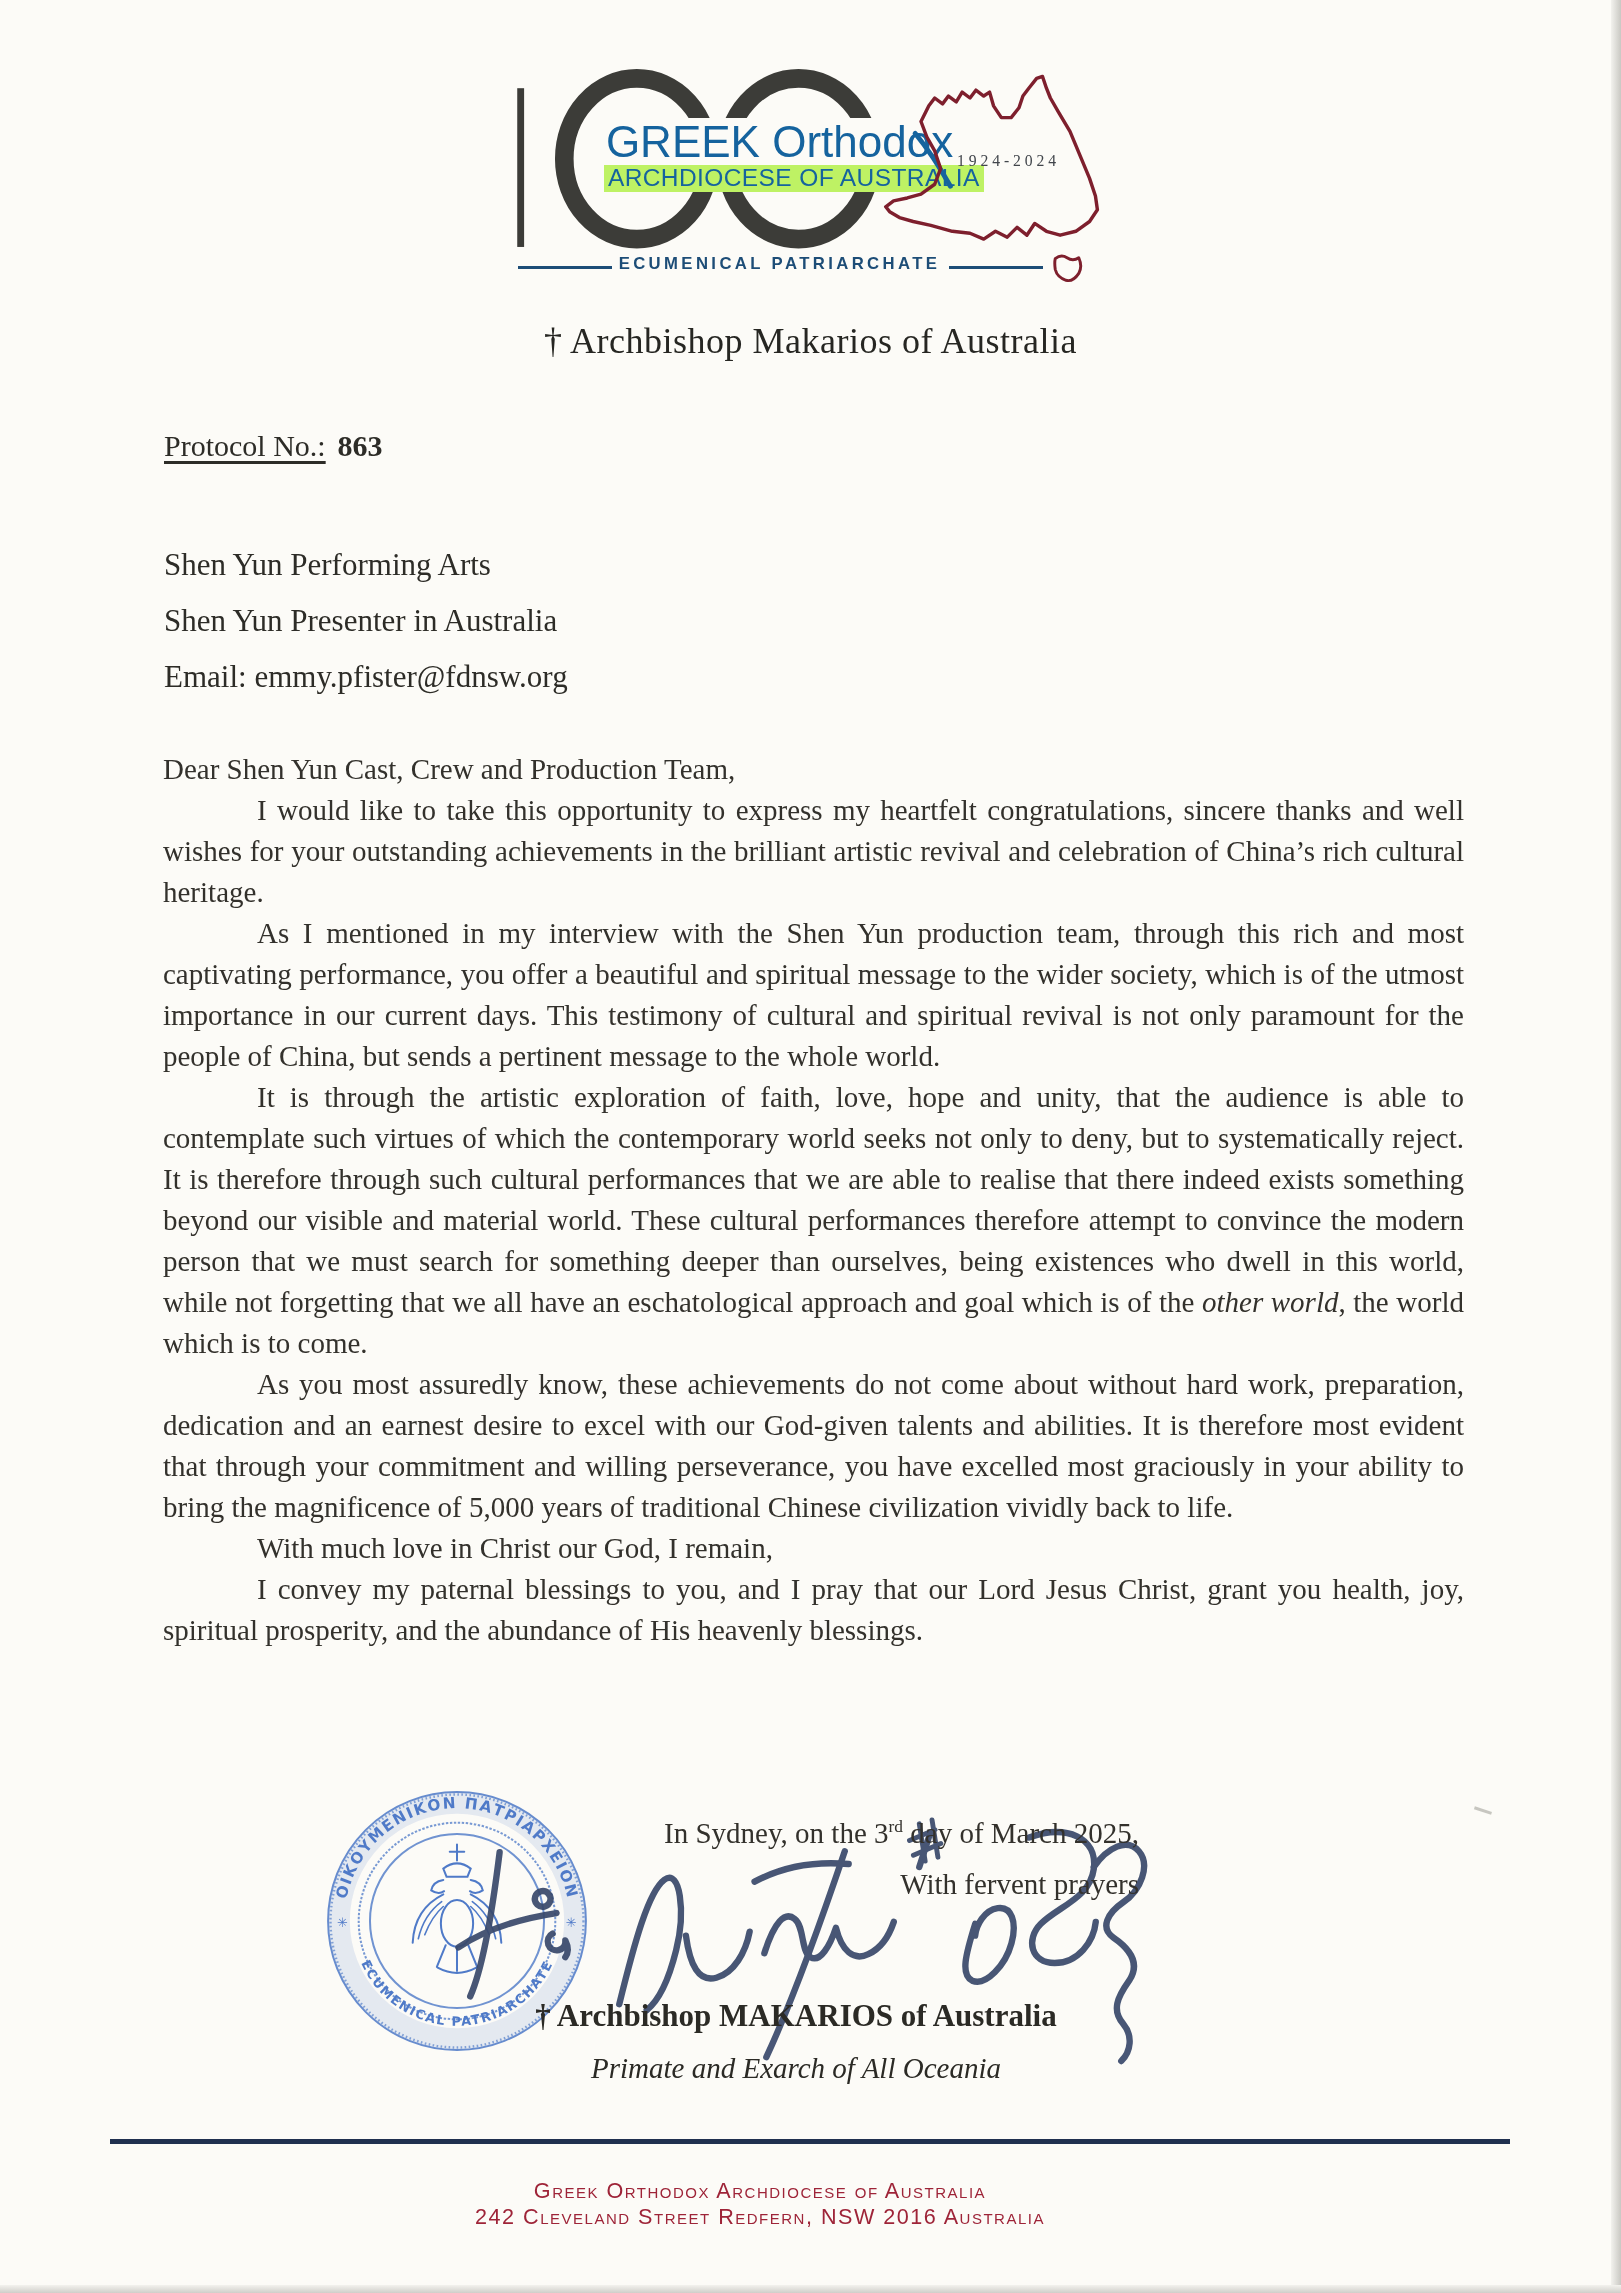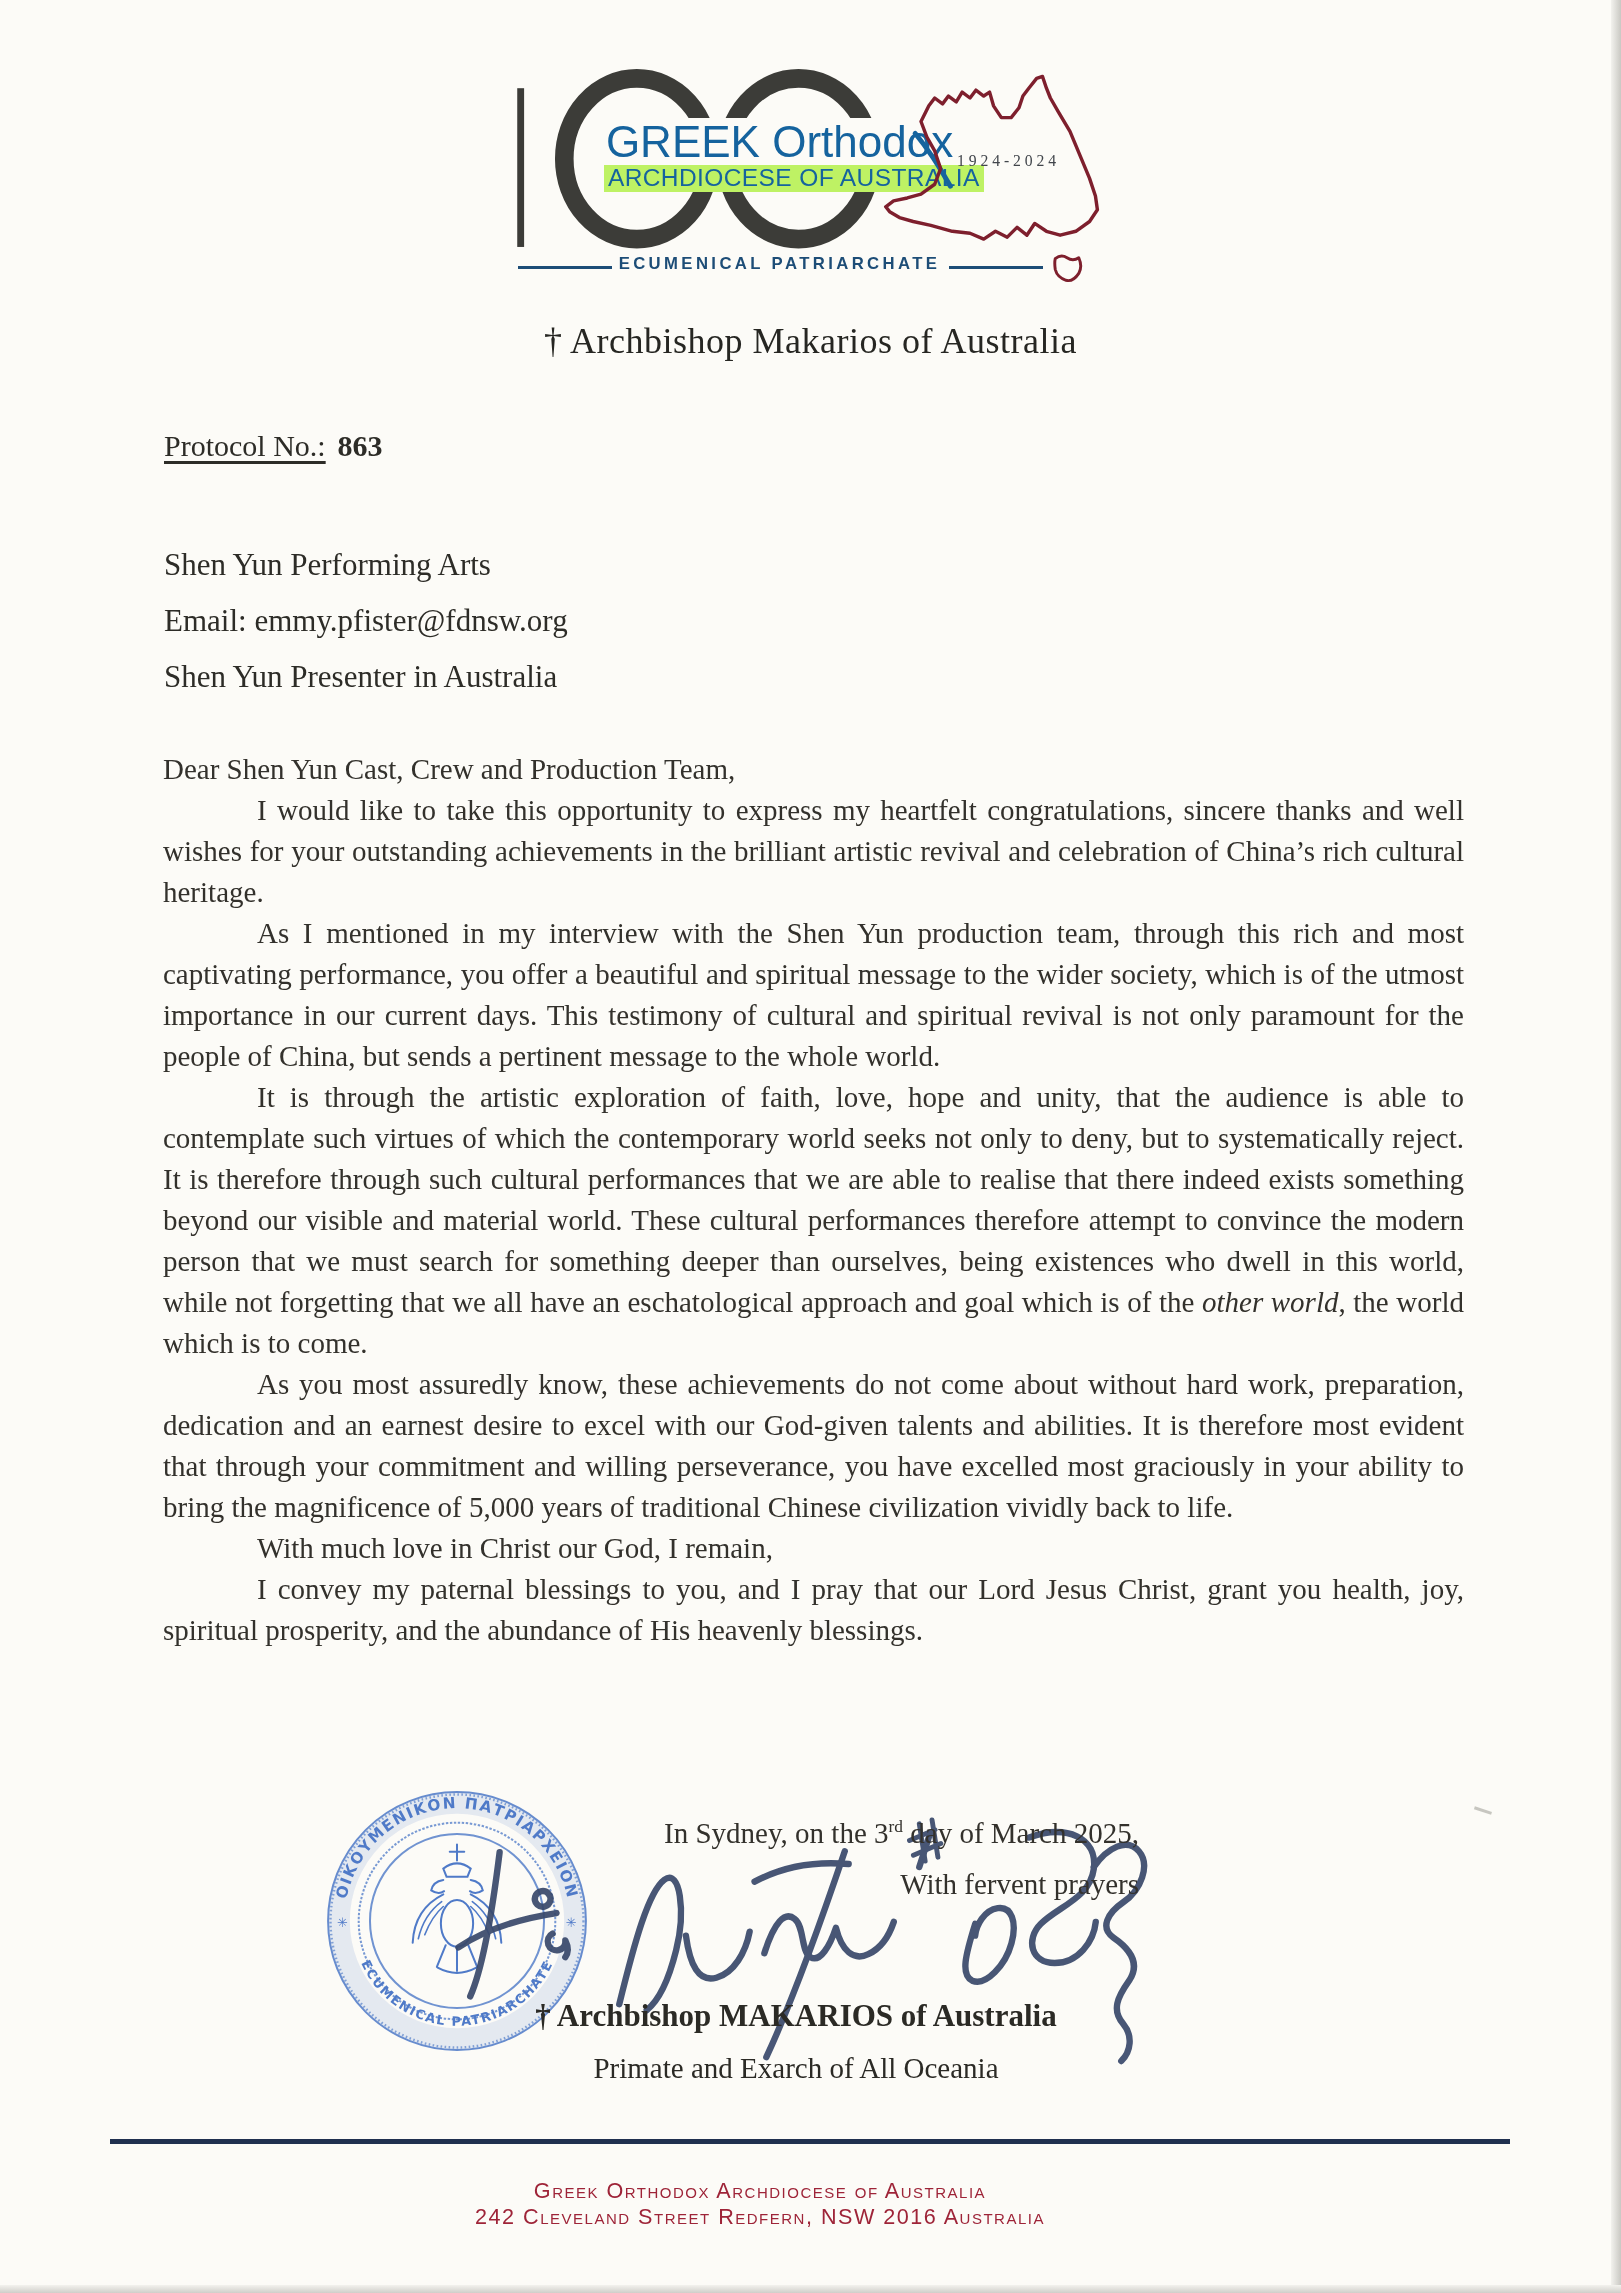--- a/index.html
+++ b/index.html
@@ -55,21 +55,21 @@
   .closing{position:absolute;left:453px;top:1809px;width:686px;text-align:right;z-index:5;}
   .date-line{font-size:29px;line-height:35px;color:#33312c;}
   .date-line sup{font-size:60%;vertical-align:super;}
   .prayers{font-size:29px;margin-top:17.6px;color:#33312c;}
   .sig-name{
     position:absolute;left:453px;top:1998px;width:686px;text-align:center;z-index:5;
     font-size:31px;font-weight:bold;color:#2b2a25;
   }
   .sig-title{
     position:absolute;left:453px;top:2052px;width:686px;text-align:center;z-index:5;
-    font-size:29px;color:#2b2a25;
+    font-size:29px;font-style:italic;color:#2b2a25;
   }
   .seal-svg{position:absolute;left:316px;top:1780px;width:282px;height:282px;z-index:2;}
   .signature-svg{position:absolute;left:431px;top:1808px;width:804px;height:265px;z-index:4;}
   
   .footer-rule{position:absolute;left:110px;top:2139px;width:1400px;height:4.9px;background:#20304f;}
   .footer{
     position:absolute;left:0;top:2178px;width:1520px;text-align:center;
     font-family:"Liberation Sans",sans-serif;font-variant:small-caps;
     color:#9e2438;letter-spacing:1.5px;
   }
@@ -115,22 +115,22 @@
   </svg>
 
   <div class="heading">† Archbishop Makarios of Australia</div>
 
   <div class="protocol">
     <span class="protocol-label">Protocol No.:</span><span class="protocol-number">863</span>
   </div>
 
   <div class="recipient">
     <div>Shen Yun Performing Arts</div>
+    <div>Shen Yun Presenter in Australia</div>
     <div>Email: emmy.pfister@fdnsw.org</div>
-    <div>Shen Yun Presenter in Australia</div>
   </div>
 
   <div class="letter-body">
     <p class="no-indent"><span>Dear Shen Yun Cast, Crew and Production Team,</span></p>
     <p><span>I would like to take this opportunity to express my heartfelt congratulations, sincere thanks and well wishes for your outstanding achievements in the brilliant artistic revival and celebration of China’s rich cultural heritage.</span></p>
     <p><span>As I mentioned in my interview with the Shen Yun production team, through this rich and most captivating performance, you offer a beautiful and spiritual message to the wider society, which is of the utmost importance in our current days. This testimony of cultural and spiritual revival is not only paramount for the people of China, but sends a pertinent message to the whole world.</span></p>
     <p><span>It is through the artistic exploration of faith, love, hope and unity, that the audience is able to contemplate such virtues of which the contemporary world seeks not only to deny, but to systematically reject. It is therefore through such cultural performances that we are able to realise that there indeed exists something beyond our visible and material world. These cultural performances therefore attempt to convince the modern person that we must search for something deeper than ourselves, being existences who dwell in this world, while not forgetting that we all have an eschatological approach and goal which is of the </span><em>other world</em><span>, the world which is to come.</span></p>
     <p><span>As you most assuredly know, these achievements do not come about without hard work, preparation, dedication and an earnest desire to excel with our God-given talents and abilities. It is therefore most evident that through your commitment and willing perseverance, you have excelled most graciously in your ability to bring the magnificence of 5,000 years of traditional Chinese civilization vividly back to life.</span></p>
     <p><span>With much love in Christ our God, I remain,</span></p>
     <p><span>I convey my paternal blessings to you, and I pray that our Lord Jesus Christ, grant you health, joy, spiritual prosperity, and the abundance of His heavenly blessings.</span></p>

